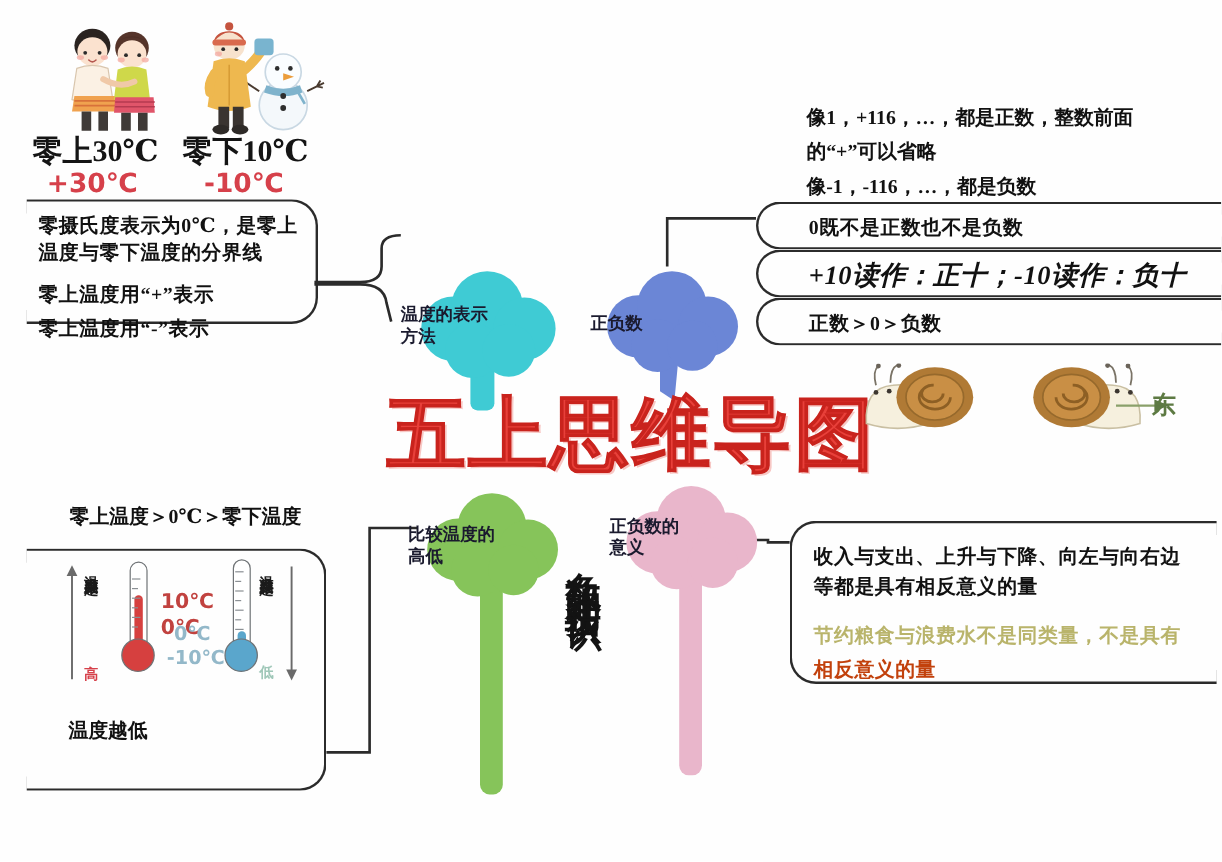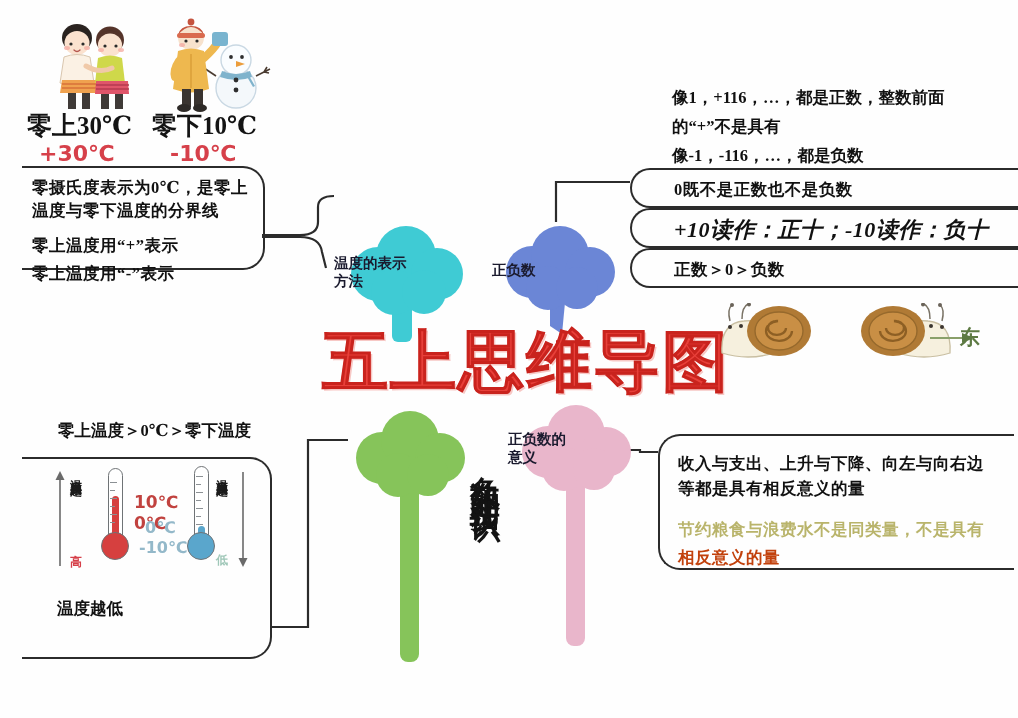--- a/index.html
+++ b/index.html
@@ -263,21 +263,21 @@
 
   <div class="note note-flatleft" style="left:22px; top:166px; width:243px; height:104px; padding:8px 10px 0 10px; font-size:16.5px; line-height:1.42;">
     <div class="ln">零摄氏度表示为0℃，是零上</div>
     <div class="ln">温度与零下温度的分界线</div>
     <div class="ln" style="margin-top:11px;">零上温度用“+”表示</div>
     <div class="ln" style="margin-top:5px;">零上温度用“-”表示</div>
   </div>
 
   <div class="abs" style="left:672px; top:84px; font-size:16.5px; font-weight:bold; line-height:1.75; color:#111;">
     <div class="ln">像1，+116，…，都是正数，整数前面</div>
-    <div class="ln">的“+”不是具有</div>
+    <div class="ln">的“+”可以省略</div>
     <div class="ln">像-1，-116，…，都是负数</div>
   </div>
 
   <div class="note note-flatright" style="left:630px; top:168px; width:388px; height:40px; font-size:16.5px; line-height:40px; padding-left:42px;">
     <span class="ln">0既不是正数也不是负数</span>
   </div>
   <div class="note note-flatright" style="left:630px; top:208px; width:388px; height:40px; font-size:22px; line-height:40px; padding-left:42px;font-style:italic;">
     <span class="ln">+10读作：正十；-10读作：负十</span>
   </div>
   <div class="note note-flatright" style="left:630px; top:248px; width:388px; height:40px; font-size:16.5px; line-height:40px; padding-left:42px;">
@@ -321,20 +321,24 @@
     <svg width="140" height="260" viewBox="0 0 140 260">
       <g fill="#86c45a">
         <rect x="60" y="70" width="19" height="188" rx="8"></rect>
         <circle cx="42" cy="54" r="26"></circle>
         <circle cx="70" cy="36" r="29"></circle>
         <circle cx="100" cy="54" r="25"></circle>
         <circle cx="58" cy="71" r="22"></circle>
         <circle cx="88" cy="71" r="21"></circle>
       </g>
     </svg>
+    <div class="cloud-label" style="top:33px; font-size:14.5px;">
+      <div>比较温度的</div>
+      <div>高低</div>
+    </div>
   </div>
 
   <div class="cloud-wrap" style="left:508px; top:398px;">
     <svg width="140" height="250" viewBox="0 0 140 250">
       <g fill="#e9b6cb">
         <rect x="58" y="70" width="19" height="178" rx="8"></rect>
         <circle cx="40" cy="54" r="26"></circle>
         <circle cx="68" cy="36" r="29"></circle>
         <circle cx="98" cy="54" r="25"></circle>
         <circle cx="56" cy="71" r="22"></circle>

